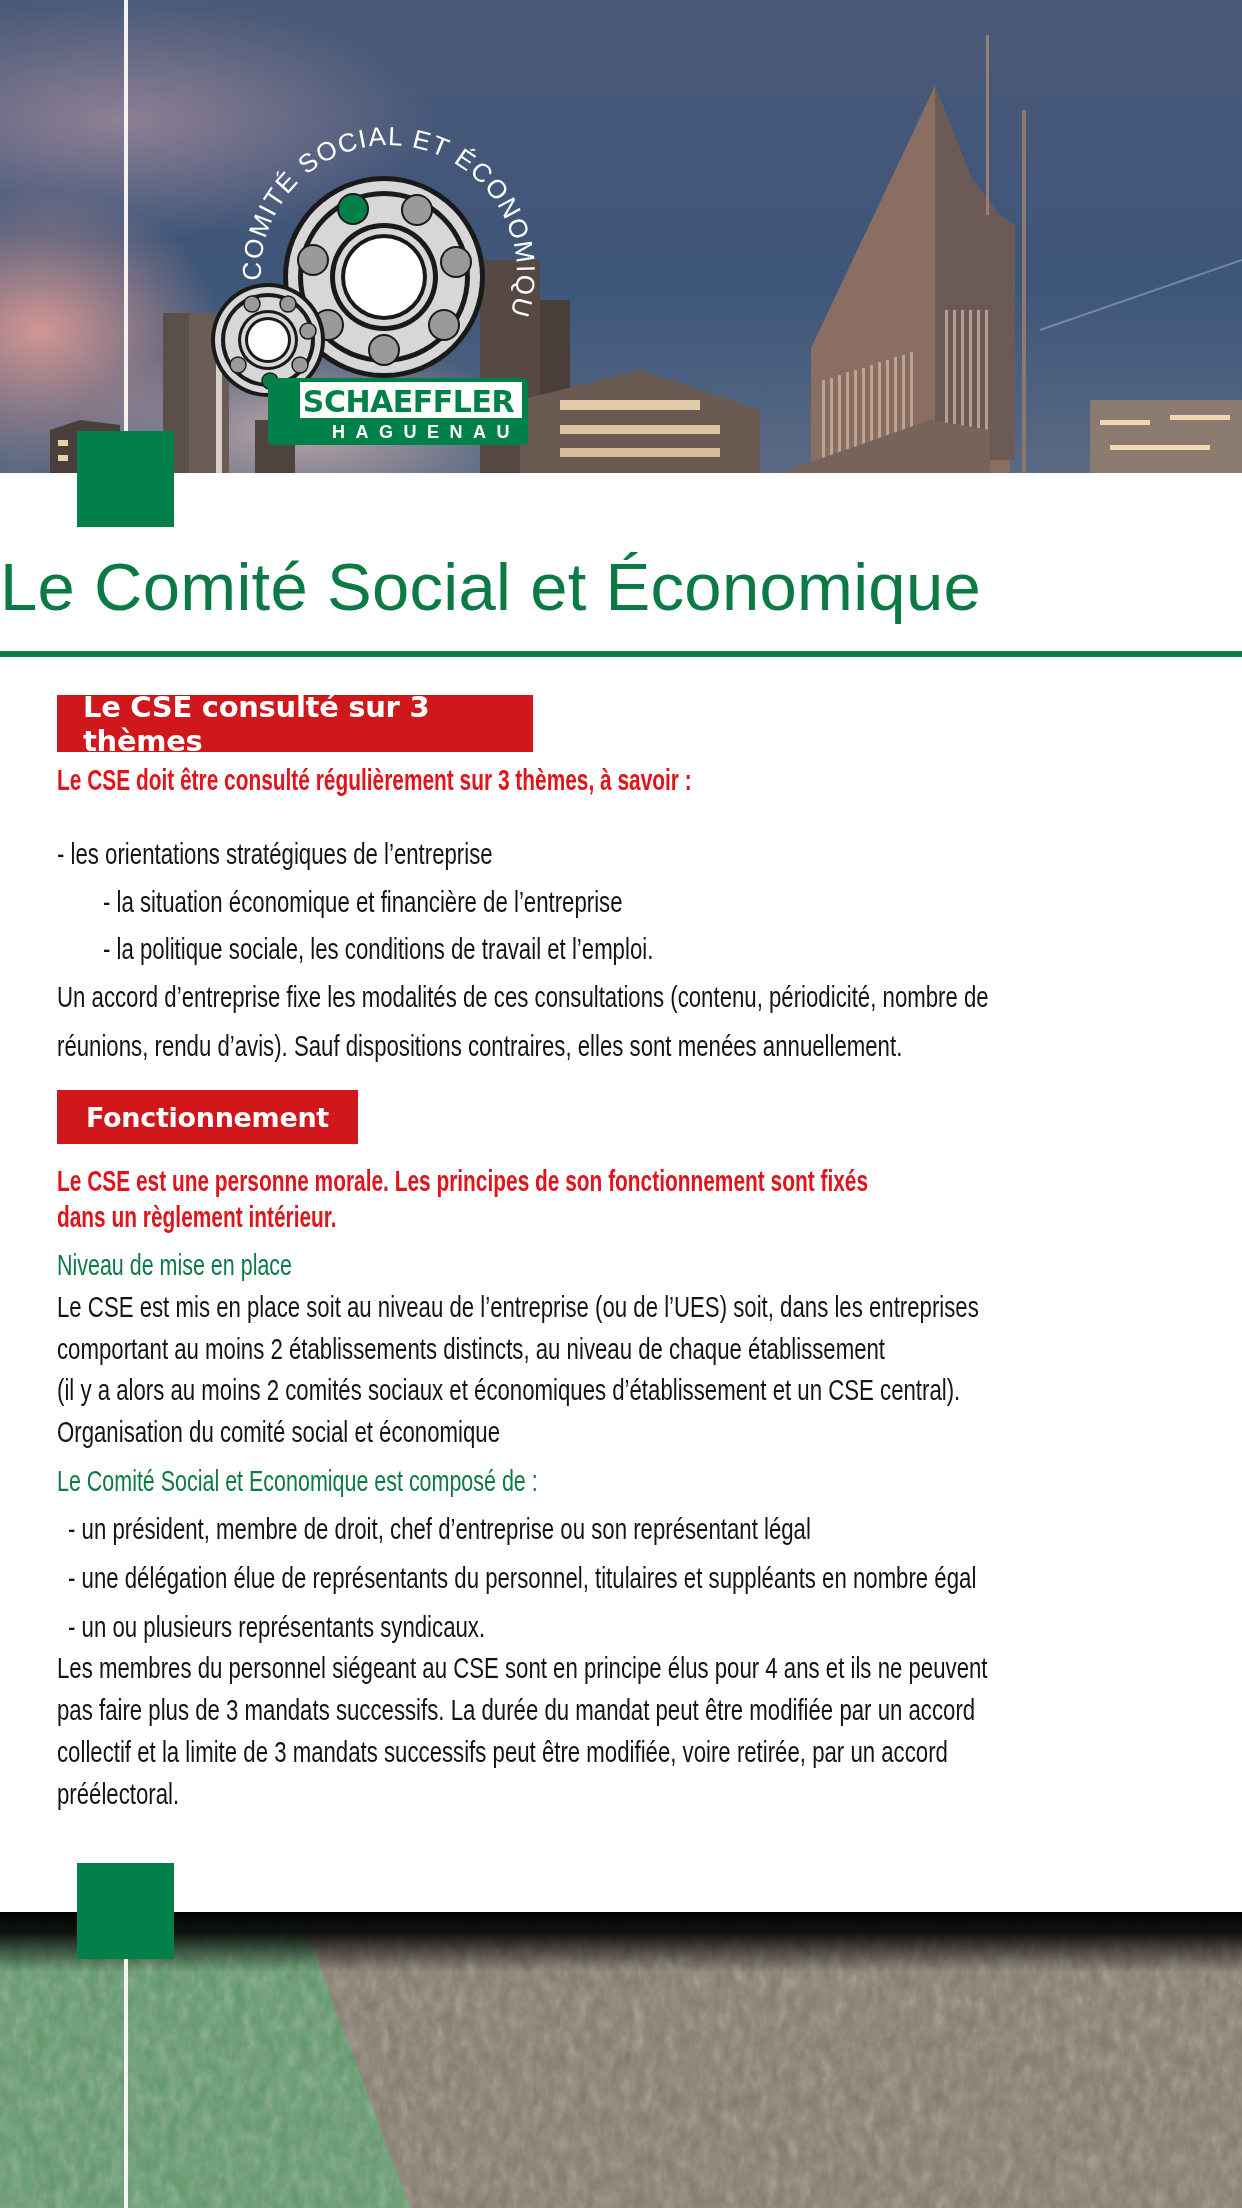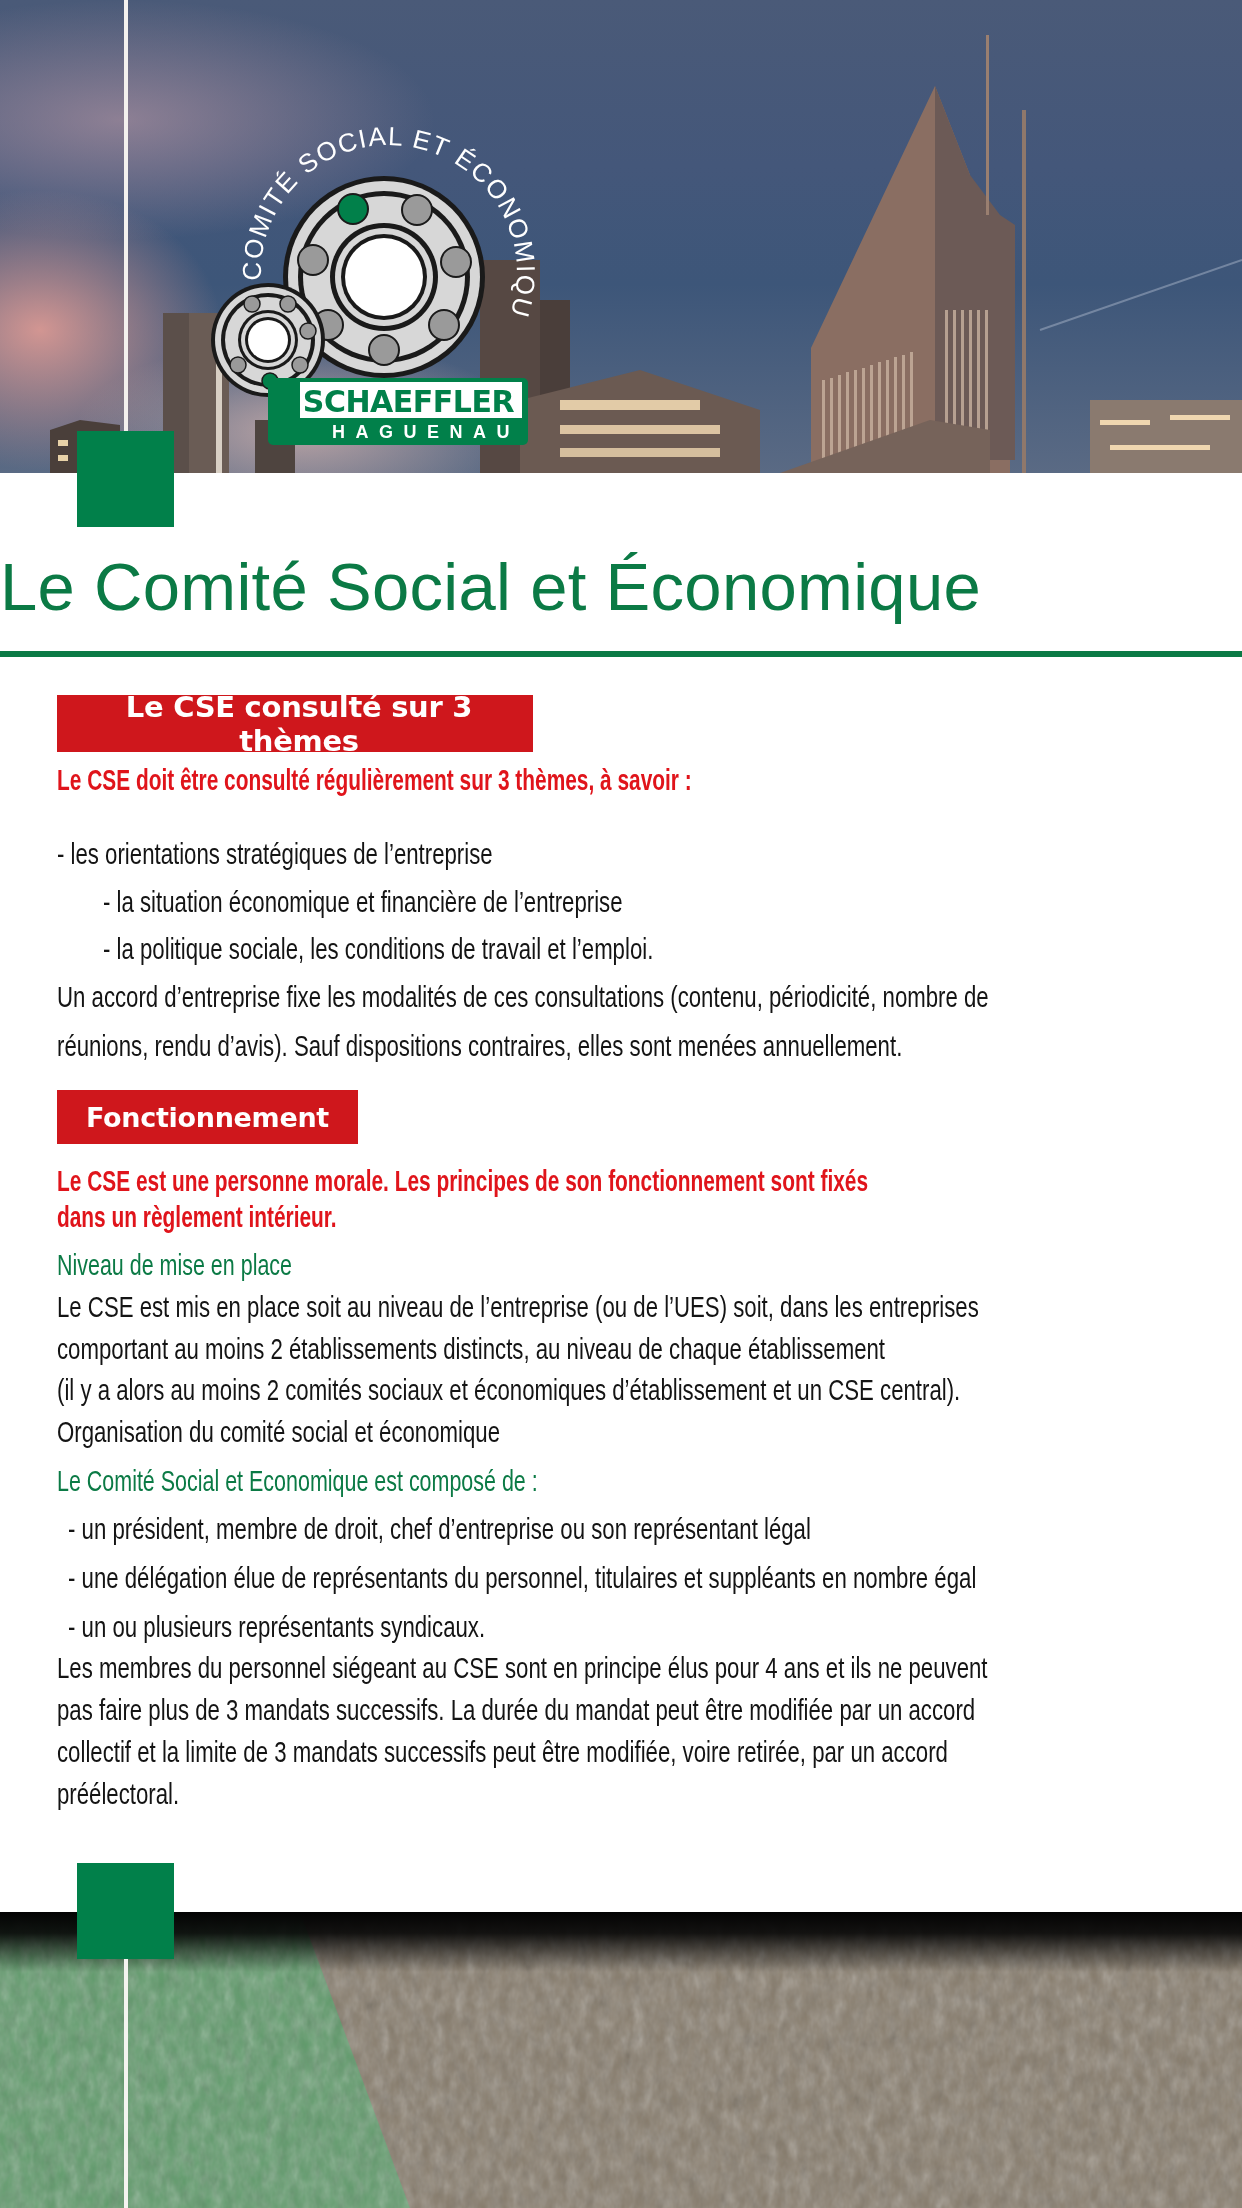--- a/index.html
+++ b/index.html
@@ -36,21 +36,21 @@
   .title-rule {
     position: absolute; left: 0; top: 651px; width: 1242px; height: 6px; background: #0b7a45;
   }
 
   
   .section-header {
     position: absolute; left: 57px; background: #cf171c; color: #fff;
     font-family: "DejaVu Sans", sans-serif; font-weight: bold;
     box-sizing: border-box; display: flex; align-items: center;
   }
-  .sh-1 { top: 695px; width: 476px; height: 57px; padding-left: 8px; font-size: 29px; letter-spacing: -0.3px; text-align: center; }
+  .sh-1 { top: 695px; width: 476px; height: 57px; padding-left: 26px; font-size: 29px; letter-spacing: -0.3px; }
   .sh-2 { top: 1090px; width: 301px; height: 54px; padding-left: 29px; font-size: 27px; letter-spacing: -0.3px; }
 
   .line {
     position: absolute; white-space: nowrap; transform-origin: 0 0;
     font-family: "Liberation Sans", sans-serif; color: #141414;
   }
   .body-a { font-size: 30px; transform: scaleX(0.74); }
   .body-b { font-size: 30px; transform: scaleX(0.74); }
   .lead-red { color: #e0141b; font-weight: bold; font-size: 29px; transform: scaleX(0.72); }
   .green-sub { color: #0b7a45; font-size: 29px; transform: scaleX(0.74); }

